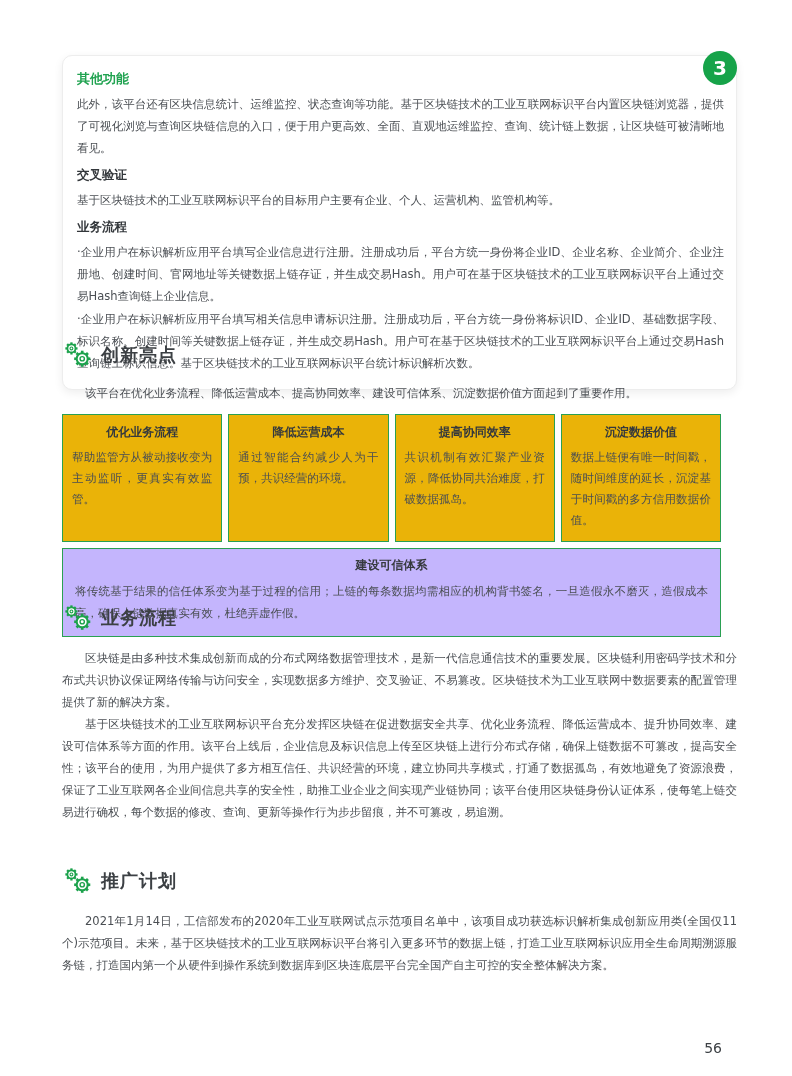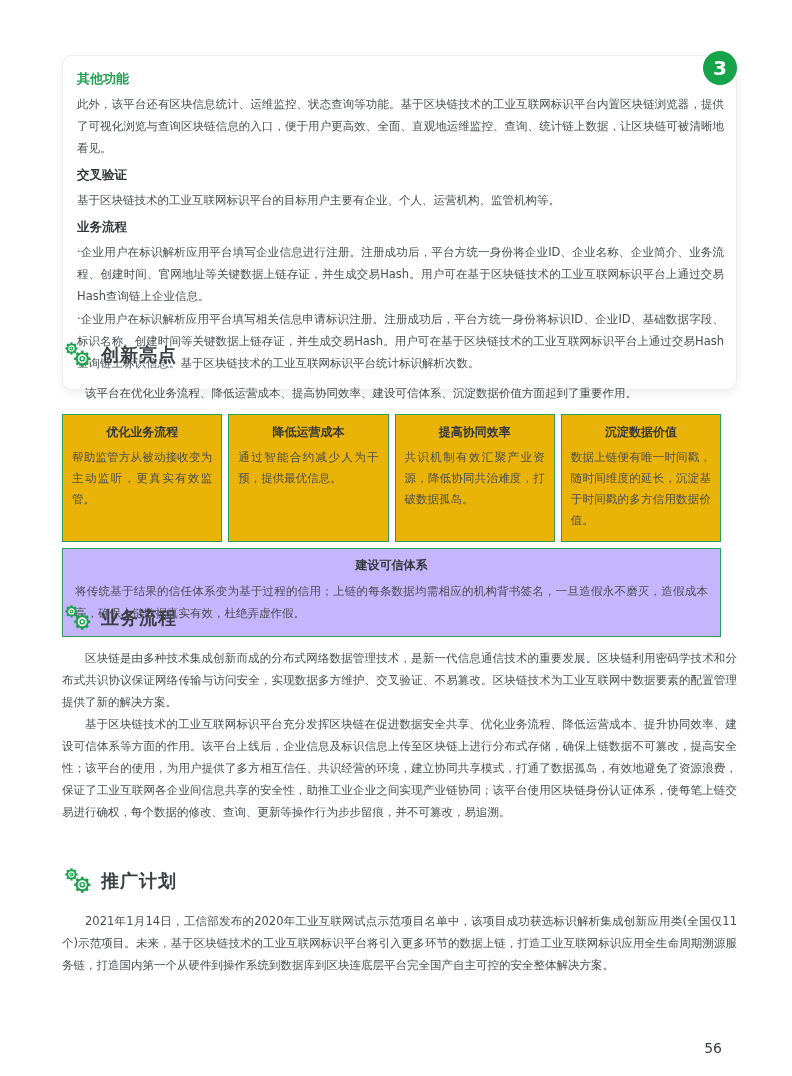--- a/index.html
+++ b/index.html
@@ -142,41 +142,41 @@
   <div class="card">
     <div class="badge">3</div>
 
     <h3 class="green">其他功能</h3>
     <p>此外，该平台还有区块信息统计、运维监控、状态查询等功能。基于区块链技术的工业互联网标识平台内置区块链浏览器，提供了可视化浏览与查询区块链信息的入口，便于用户更高效、全面、直观地运维监控、查询、统计链上数据，让区块链可被清晰地看见。</p>
 
     <h3>交叉验证</h3>
     <p>基于区块链技术的工业互联网标识平台的目标用户主要有企业、个人、运营机构、监管机构等。</p>
 
     <h3>业务流程</h3>
-    <p>·企业用户在标识解析应用平台填写企业信息进行注册。注册成功后，平台方统一身份将企业ID、企业名称、企业简介、业务流程、创建时间、官网地址等关键数据上链存证，并生成交易Hash。用户可在基于区块链技术的工业互联网标识平台上通过交易Hash查询链上企业信息。</p>
+    <p>·企业用户在标识解析应用平台填写企业信息进行注册。注册成功后，平台方统一身份将企业ID、企业名称、企业简介、企业注册地、创建时间、官网地址等关键数据上链存证，并生成交易Hash。用户可在基于区块链技术的工业互联网标识平台上通过交易Hash查询链上企业信息。</p>
     <p>·企业用户在标识解析应用平台填写相关信息申请标识注册。注册成功后，平台方统一身份将标识ID、企业ID、基础数据字段、标识名称、创建时间等关键数据上链存证，并生成交易Hash。用户可在基于区块链技术的工业互联网标识平台上通过交易Hash查询链上标识信息。基于区块链技术的工业互联网标识平台统计标识解析次数。</p>
   </div>
 
   <div class="mt-innov">
     <div class="section-heading">
       <svg class="gears" width="32" height="30" viewBox="0 0 34 32">
           <use href="#gear-pair"></use>
         </svg>
       <h2>创新亮点</h2>
     </div>
     <p class="para indent intro">该平台在优化业务流程、降低运营成本、提高协同效率、建设可信体系、沉淀数据价值方面起到了重要作用。</p>
 
     <div class="grid">
       <div class="cell">
         <div class="cell-title">优化业务流程</div>
         <div class="cell-body">帮助监管方从被动接收变为主动监听，更真实有效监管。</div>
       </div>
       <div class="cell">
         <div class="cell-title">降低运营成本</div>
-        <div class="cell-body">通过智能合约减少人为干预，提供最优信息。</div>
+        <div class="cell-body">通过智能合约减少人为干预，共识经营的环境。</div>
       </div>
       <div class="cell">
         <div class="cell-title">提高协同效率</div>
         <div class="cell-body">共识机制有效汇聚产业资源，降低协同共治难度，打破数据孤岛。</div>
       </div>
       <div class="cell">
         <div class="cell-title">沉淀数据价值</div>
         <div class="cell-body">数据上链便有唯一时间戳，随时间维度的延长，沉淀基于时间戳的多方信用数据价值。</div>
       </div>
     </div>

